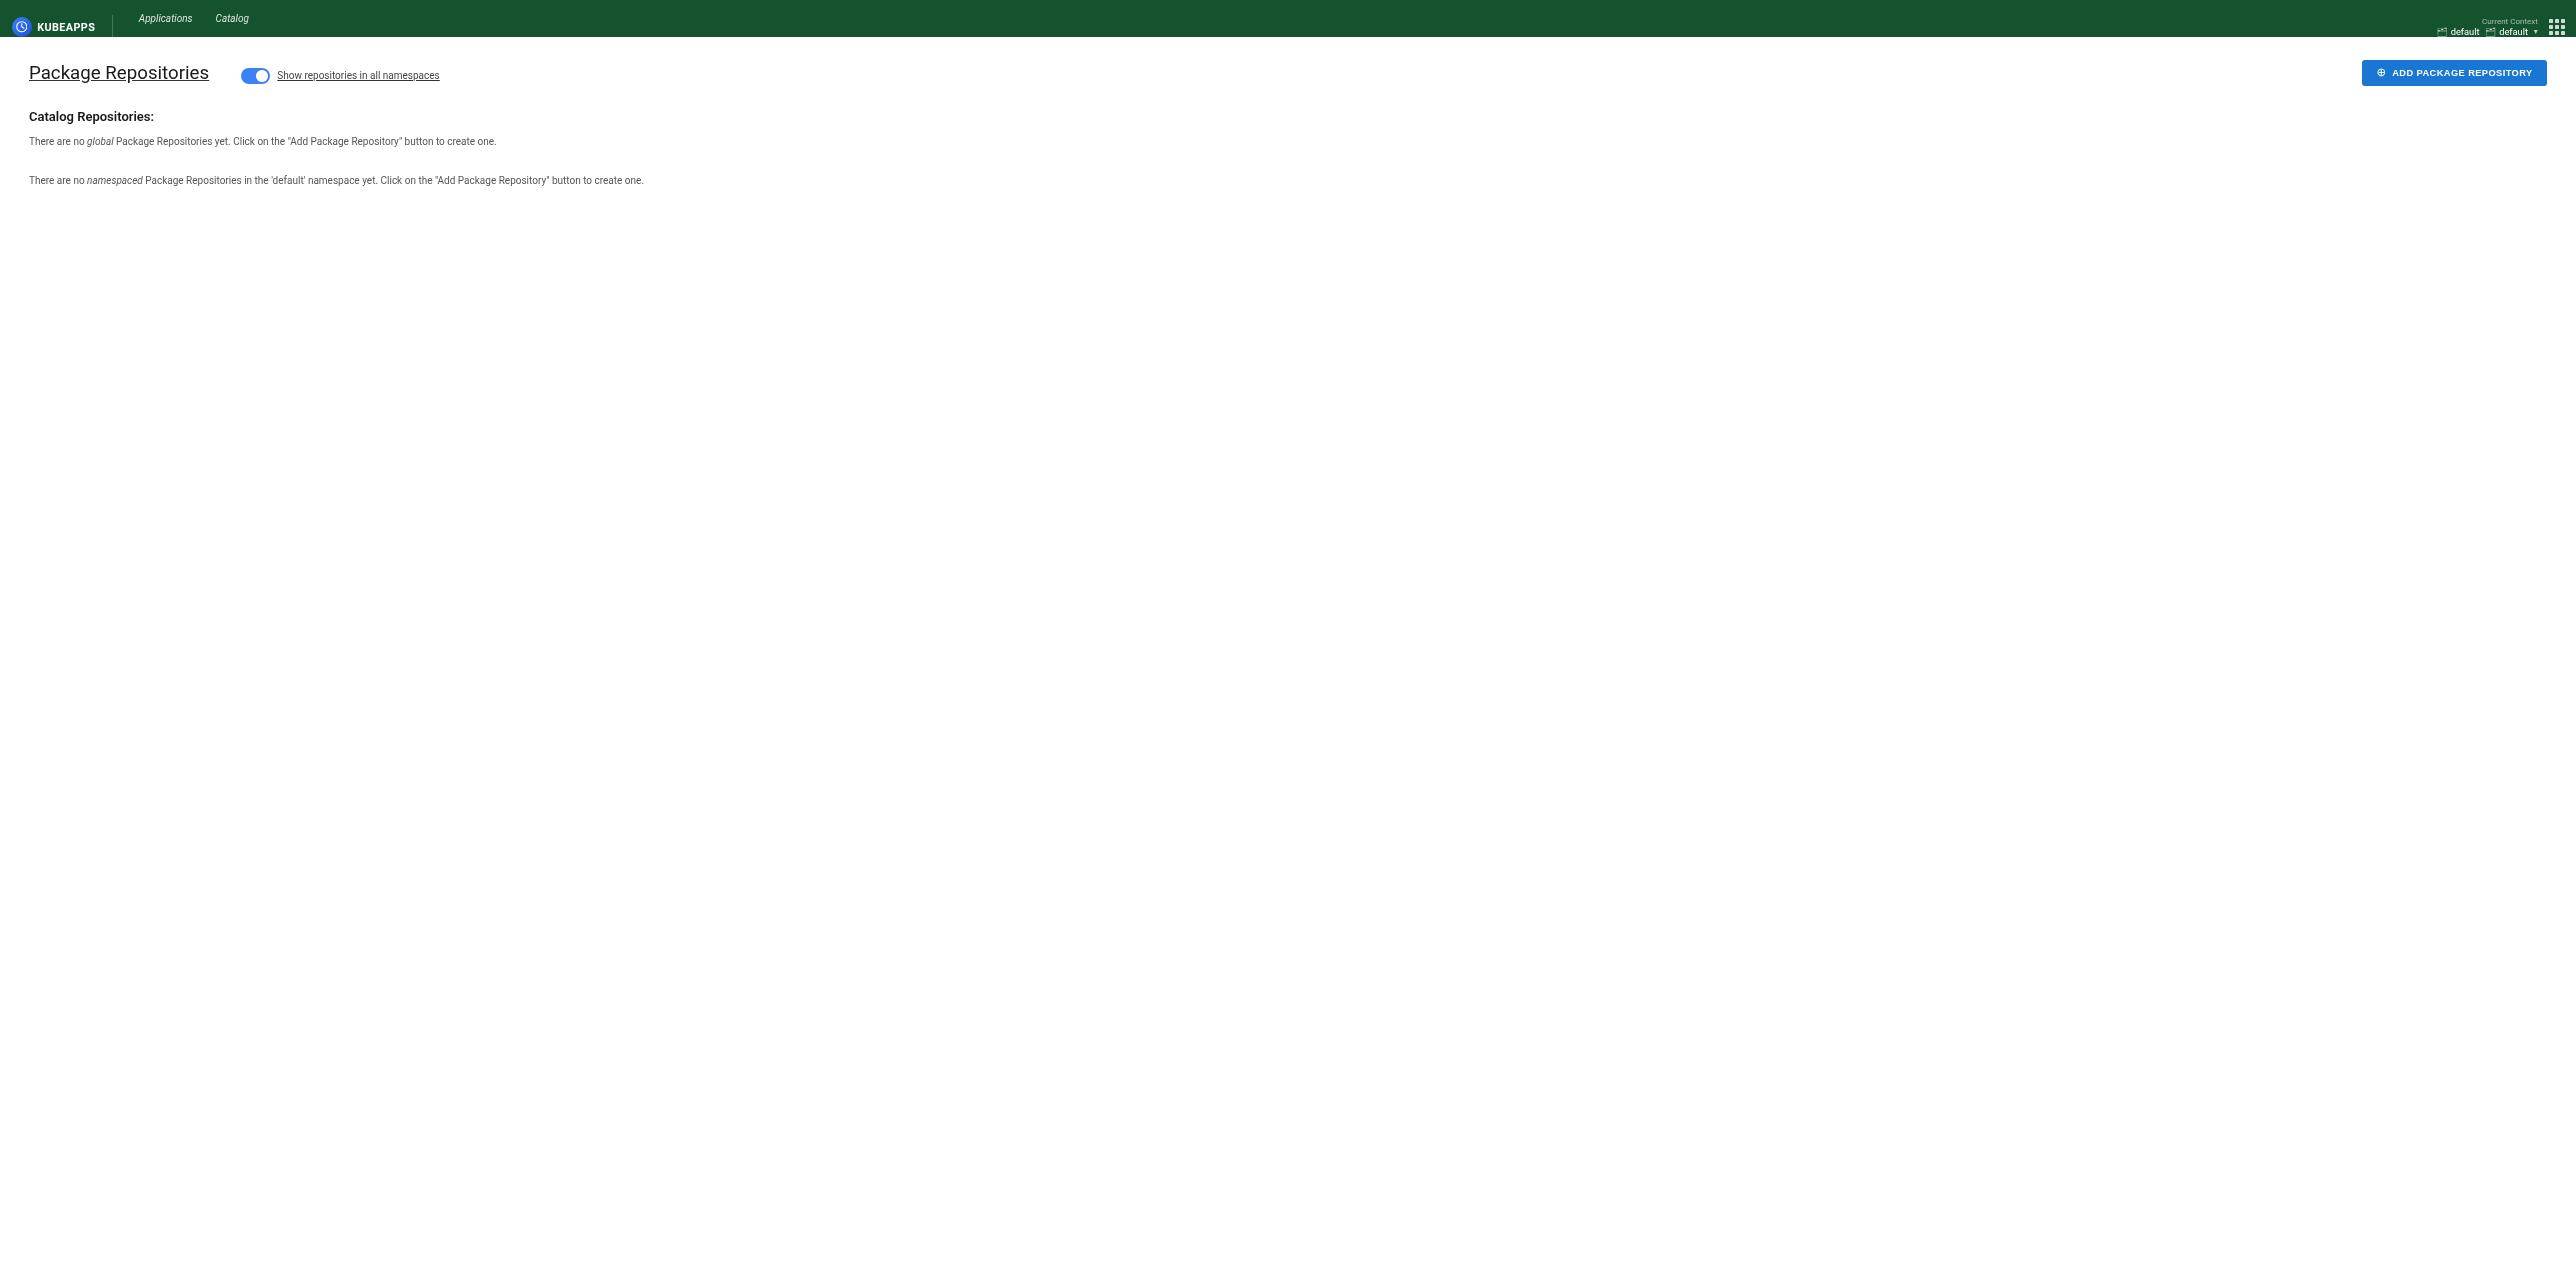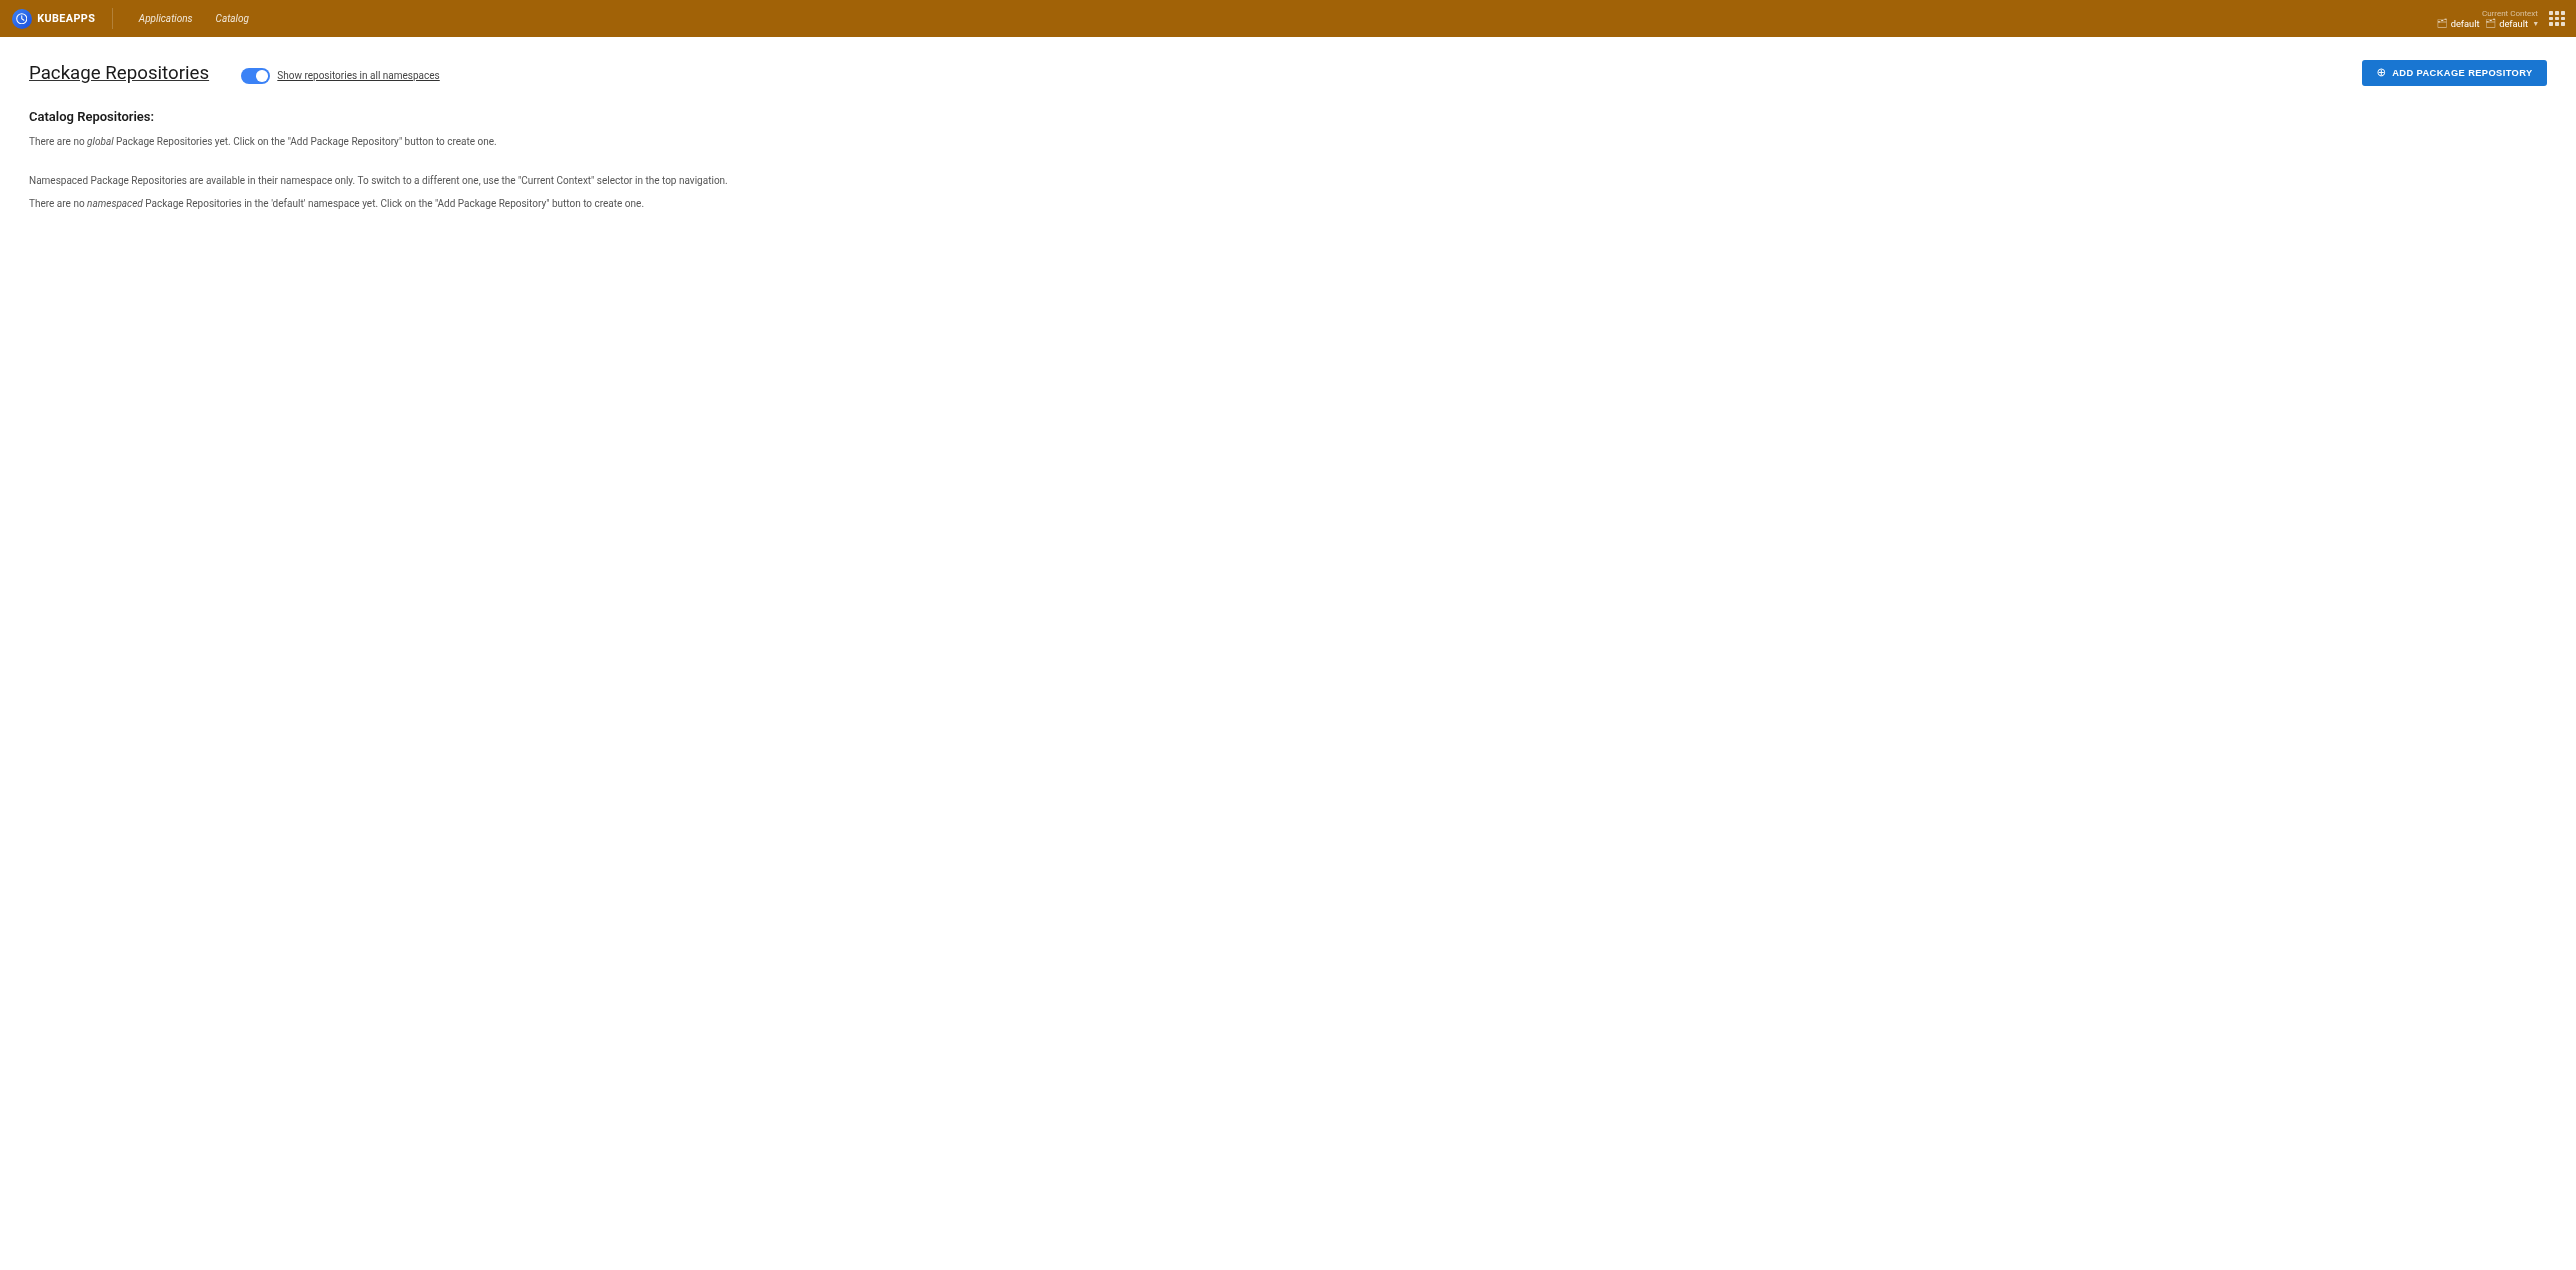--- a/index.html
+++ b/index.html
@@ -10,23 +10,23 @@
 
     body {
       font-family: -apple-system, BlinkMacSystemFont, "Segoe UI", Roboto, sans-serif;
       background: #f8f8f8;
       color: #333;
       font-size: 10px;
     }
 
     
     .navbar {
-      background: #a16207;
-      display: flex;
-      align-items: center;
+      background: #14532d;
+      display: flex;
+      align-items: flex-end;
       height: 37px;
       padding: 0 11.5px;
       position: relative;
     }
 
     .navbar-logo {
       display: flex;
       align-items: center;
       gap: 5.8px;
       margin-right: 17px;
@@ -325,19 +325,18 @@
   </div>
 
   <div class="section">
     <h2 class="section-title">Catalog Repositories:</h2>
     <p class="section-empty">
       <span>There are no </span><em>global</em><span> Package Repositories yet. Click on the "Add Package Repository" button to create one.</span>
     </p>
   </div>
 
   <div class="section">
-    <p class="section-description">Namespaced Package Repositories are available in their namespace only. To switch to a different one, use the "Current Context" selector in the top navigation.</p>
     <p class="section-empty">
       <span>There are no </span><em>namespaced</em><span> Package Repositories in the 'default' namespace yet. Click on the "Add Package Repository" button to create one.</span>
     </p>
   </div>
 </main>
 
 
 </body></html>

